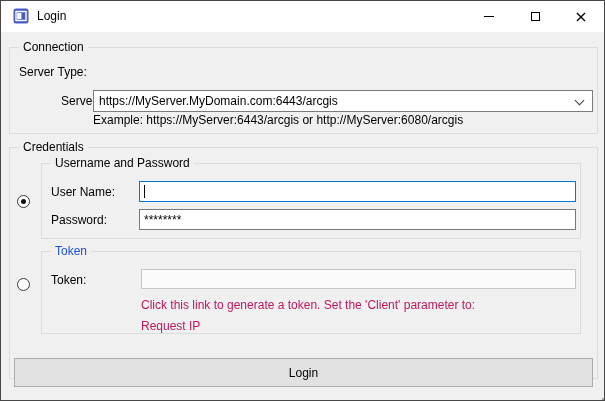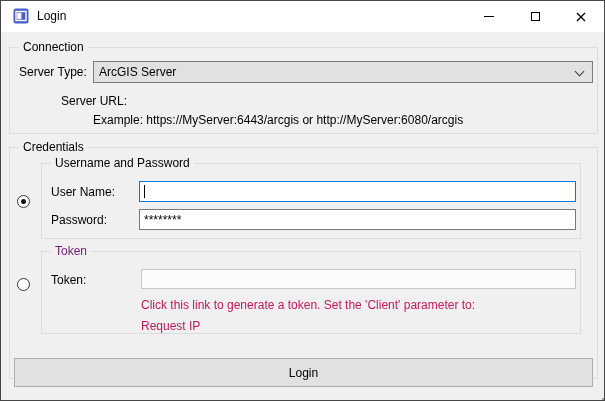--- a/index.html
+++ b/index.html
@@ -17,21 +17,21 @@
   .titlebar-title { position:absolute; left:36px; top:8px; font-size:12px; color:#000; }
   .caption-buttons { position:absolute; right:0; top:0; height:31px; display:flex; }
   .caption-btn { width:46px; height:31px; display:flex; align-items:center; justify-content:center; background:transparent; }
   .glyph-min { width:10px; height:1px; background:#000; }
   .glyph-max { width:9px; height:9px; border:1px solid #000; background:transparent; }
   .glyph-close { font-size:16px; line-height:16px; color:#000; font-family:"DejaVu Sans",sans-serif; }
 
   
   .groupbox { position:absolute; border:1px solid #dcdcdc; }
   .gb-label { position:absolute; top:-7px; left:9px; background:#f0f0f0; padding:0 4px; font-size:12px; line-height:13px; white-space:nowrap; }
-  .gb-label.disabled { color:#701a75; }
+  .gb-label.disabled { color:#1d4ed8; }
 
   .field-label { position:absolute; font-size:12px; line-height:14px; white-space:nowrap; }
   .field-label.disabled { color:#000000; }
 
   
   .combo { position:absolute; height:22px; border:1px solid #7b7b7b; font-size:12px; line-height:20px; padding:0 24px 0 5px; white-space:nowrap; overflow:hidden; }
   .combo.filled { background:#e1e1e1; }
   .combo.editable { background:#ffffff; }
   .chevron-down { position:absolute; right:9px; top:6px; width:7px; height:7px; border-right:1px solid #3c3c3c; border-bottom:1px solid #3c3c3c; transform:rotate(45deg); background:transparent; }
 
@@ -77,26 +77,26 @@
       <div class="caption-btn">
         <span class="glyph-close">×</span>
       </div>
     </div>
   </div>
 
   <div class="groupbox" style="left:8px; top:46px; width:589px; height:87px;">
     <span class="gb-label">Connection</span>
   </div>
   <span class="field-label" style="left:18px; top:64px;">Server Type:</span>
-  <div class="combo filled" style="left:92px; top:60px; width:500px;">
-    <span>ArcGIS Server</span>
+
+  <span class="field-label" style="left:18px; top:93px;margin-left:42px;">Server URL:</span>
+  <div class="combo editable" style="left:92px; top:89px; width:500px;">
+    <span>https://MyServer.MyDomain.com:6443/arcgis</span>
     <div class="chevron-down"></div>
   </div>
-
-  <span class="field-label" style="left:18px; top:93px;margin-left:42px;">Server URL:</span>
   <span class="helper-text" style="left:92px; top:112px;">Example: https://MyServer:6443/arcgis or http://MyServer:6080/arcgis</span>
 
   <div class="groupbox" style="left:8px; top:146px; width:589px; height:232px;">
     <span class="gb-label">Credentials</span>
   </div>
 
   <div class="radio checked" style="left:16px; top:194px;"></div>
 
   <div class="radio" style="left:16px; top:277px;"></div>
 

